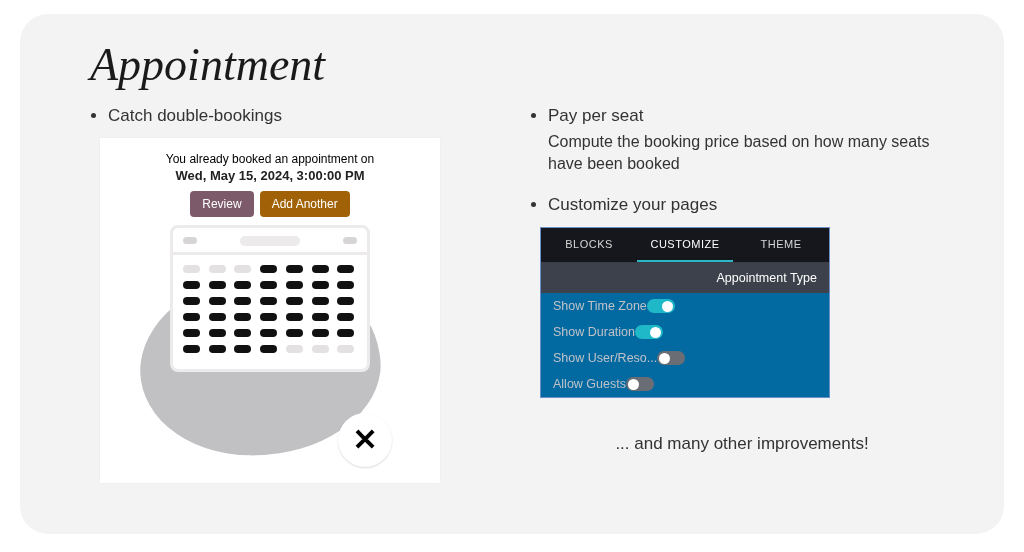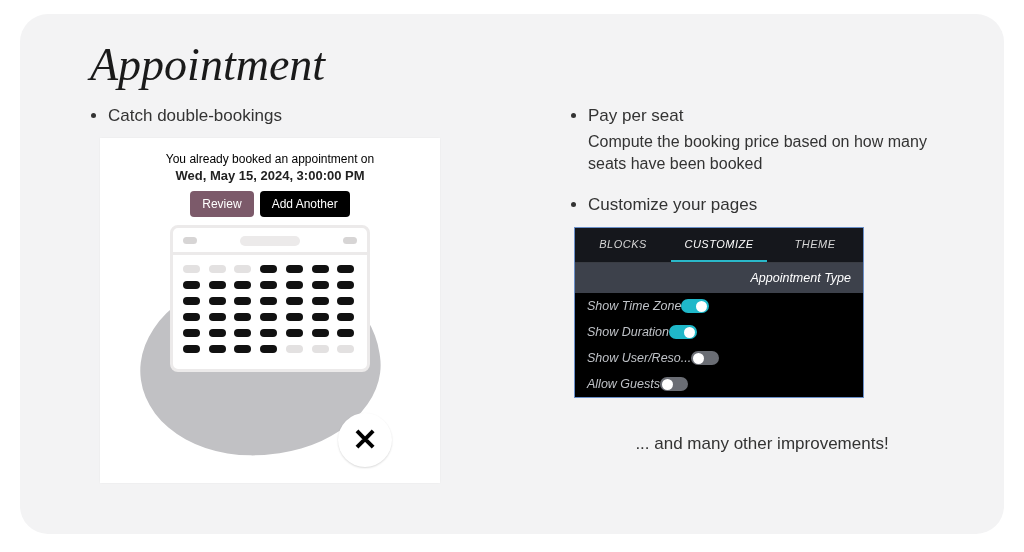--- a/index.html
+++ b/index.html
@@ -21,21 +21,20 @@
     .title {
       font-family: 'Brush Script MT', cursive;
       font-size: 46px;
       font-style: italic;
       color: #1a1a1a;
       margin-bottom: 8px;
       margin-left: 10px;
     }
     .cols {
       display: flex;
-      gap: 40px;
     }
     .col-left {
       flex: 0 0 440px;
     }
     .col-right {
       flex: 1;
       padding-top: 0;
     }
     ul.bullets {
       list-style: disc;
@@ -85,21 +84,21 @@
     }
     .btn {
       border: none;
       border-radius: 4px;
       padding: 6px 12px;
       font-size: 12px;
       color: #fff;
       cursor: pointer;
     }
     .btn-review { background: #7c5a6a; }
-    .btn-add { background: #000000; }
+    .btn-add { background: #a16207; }
     
     .cal-wrap {
       position: relative;
       width: 280px;
       margin: 8px auto 0 auto;
       height: 240px;
     }
     .blob {
       position: absolute;
       width: 240px;
@@ -160,27 +159,26 @@
     }
     .x-mark {
       font-size: 30px;
       font-weight: 900;
       color: #000;
       line-height: 1;
     }
     
     .custom-panel {
       margin-top: 10px;
-      margin-left: 14px;
+      margin-left: 20px;
       width: 290px;
       border: 1px solid #6a8fc9;
-      background: #000000;
+      background: #0369a1;
       color: #e0e0e0;
       font-size: 12.5px;
-      font-style: italic;
     }
     .panel-tabs {
       display: flex;
       background: #15171c;
       border-bottom: 1px solid #3a3d44;
     }
     .panel-tab {
       flex: 1;
       text-align: center;
       padding: 10px 4px;

